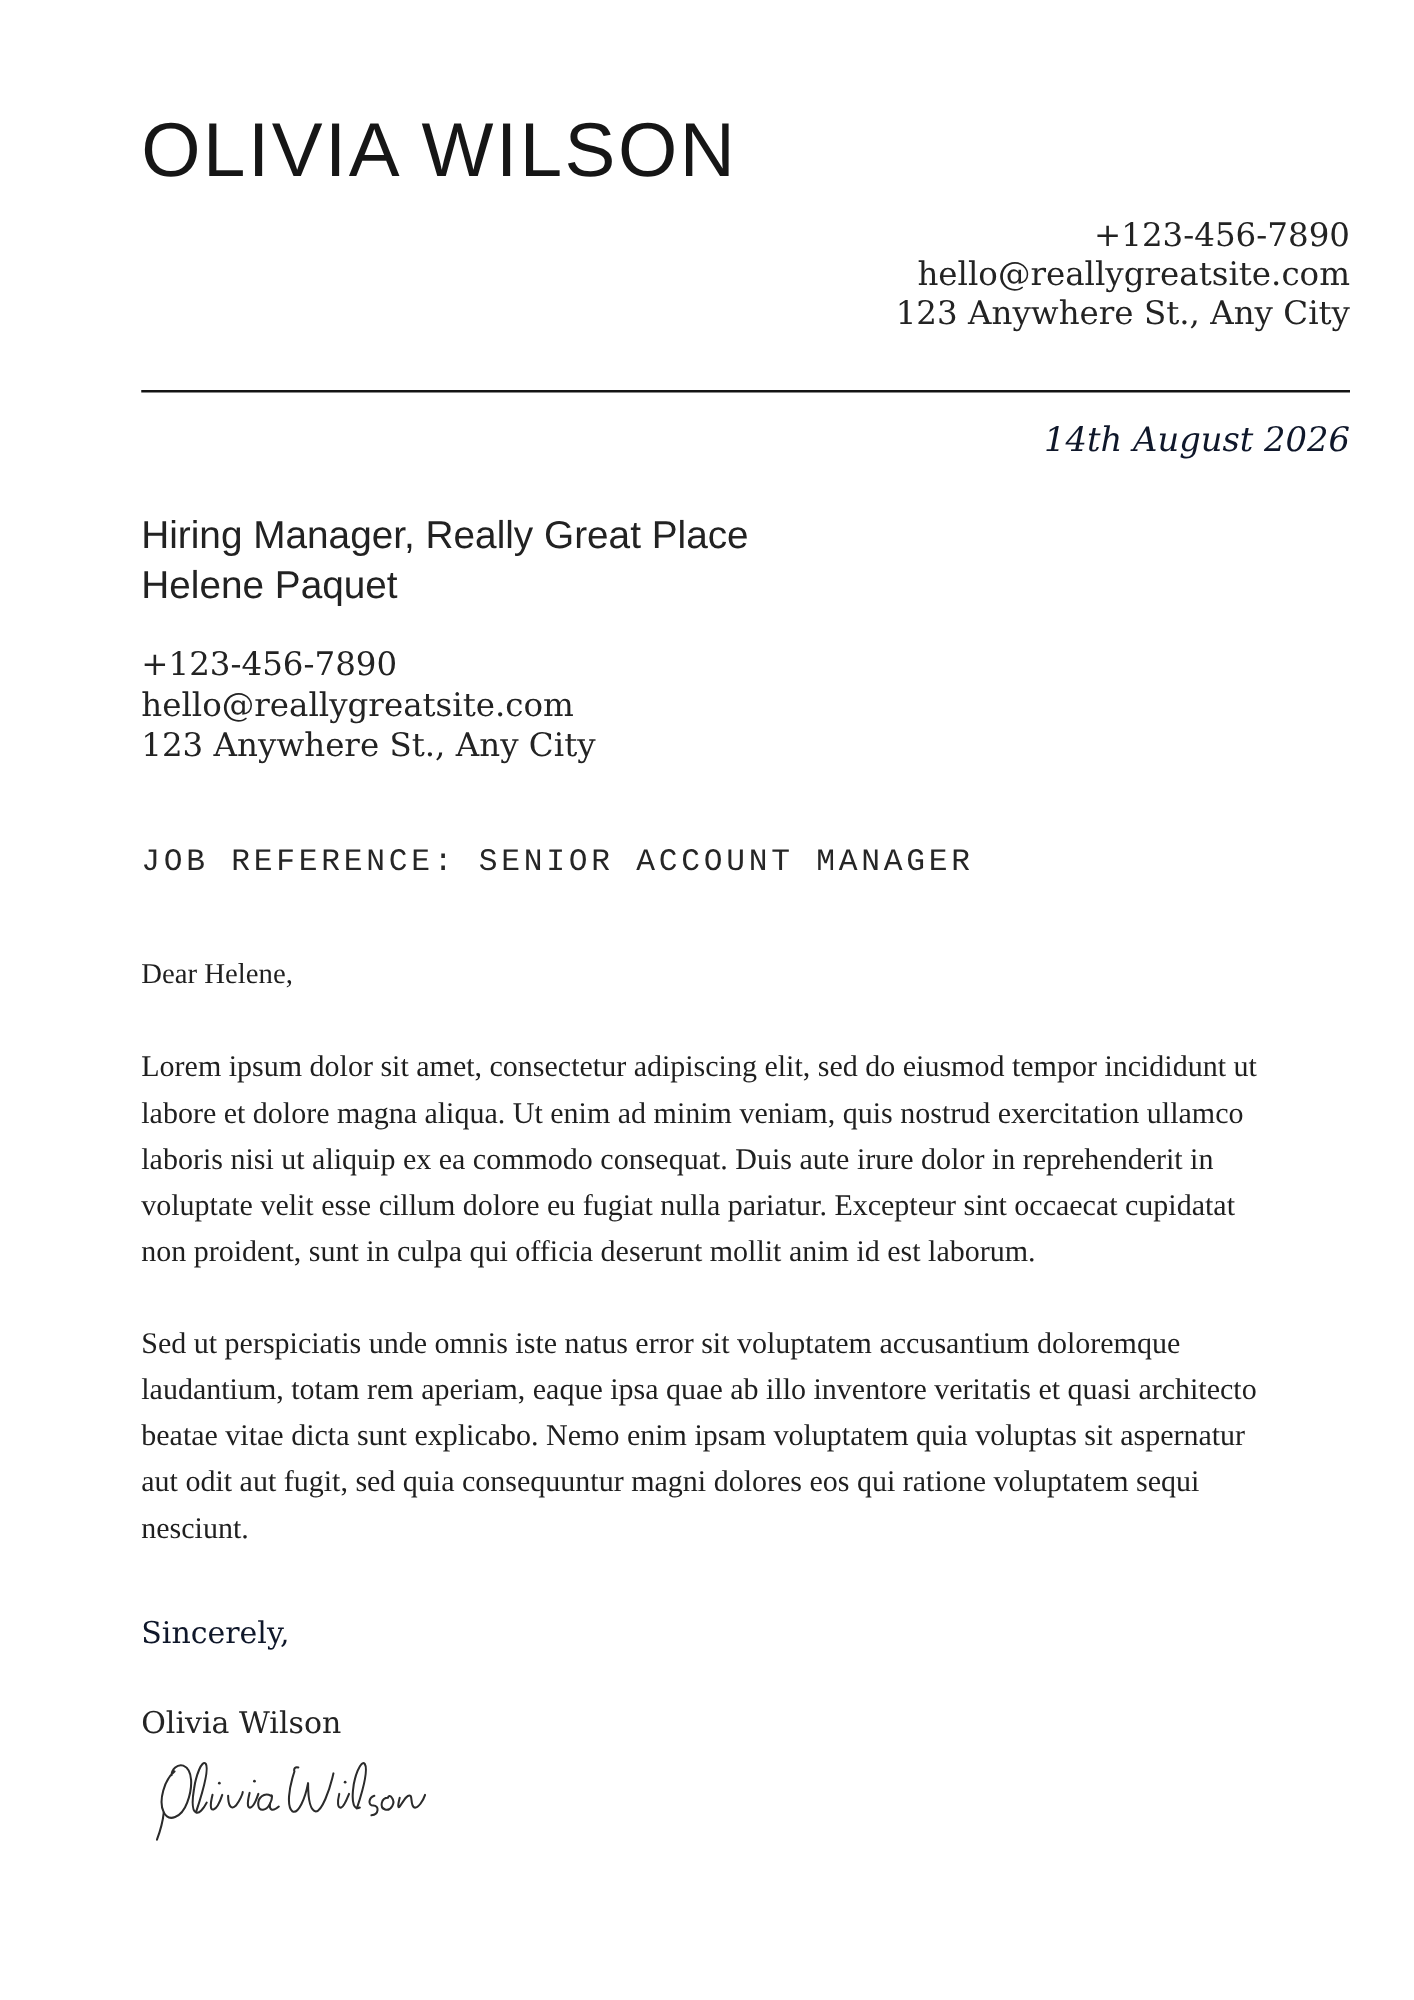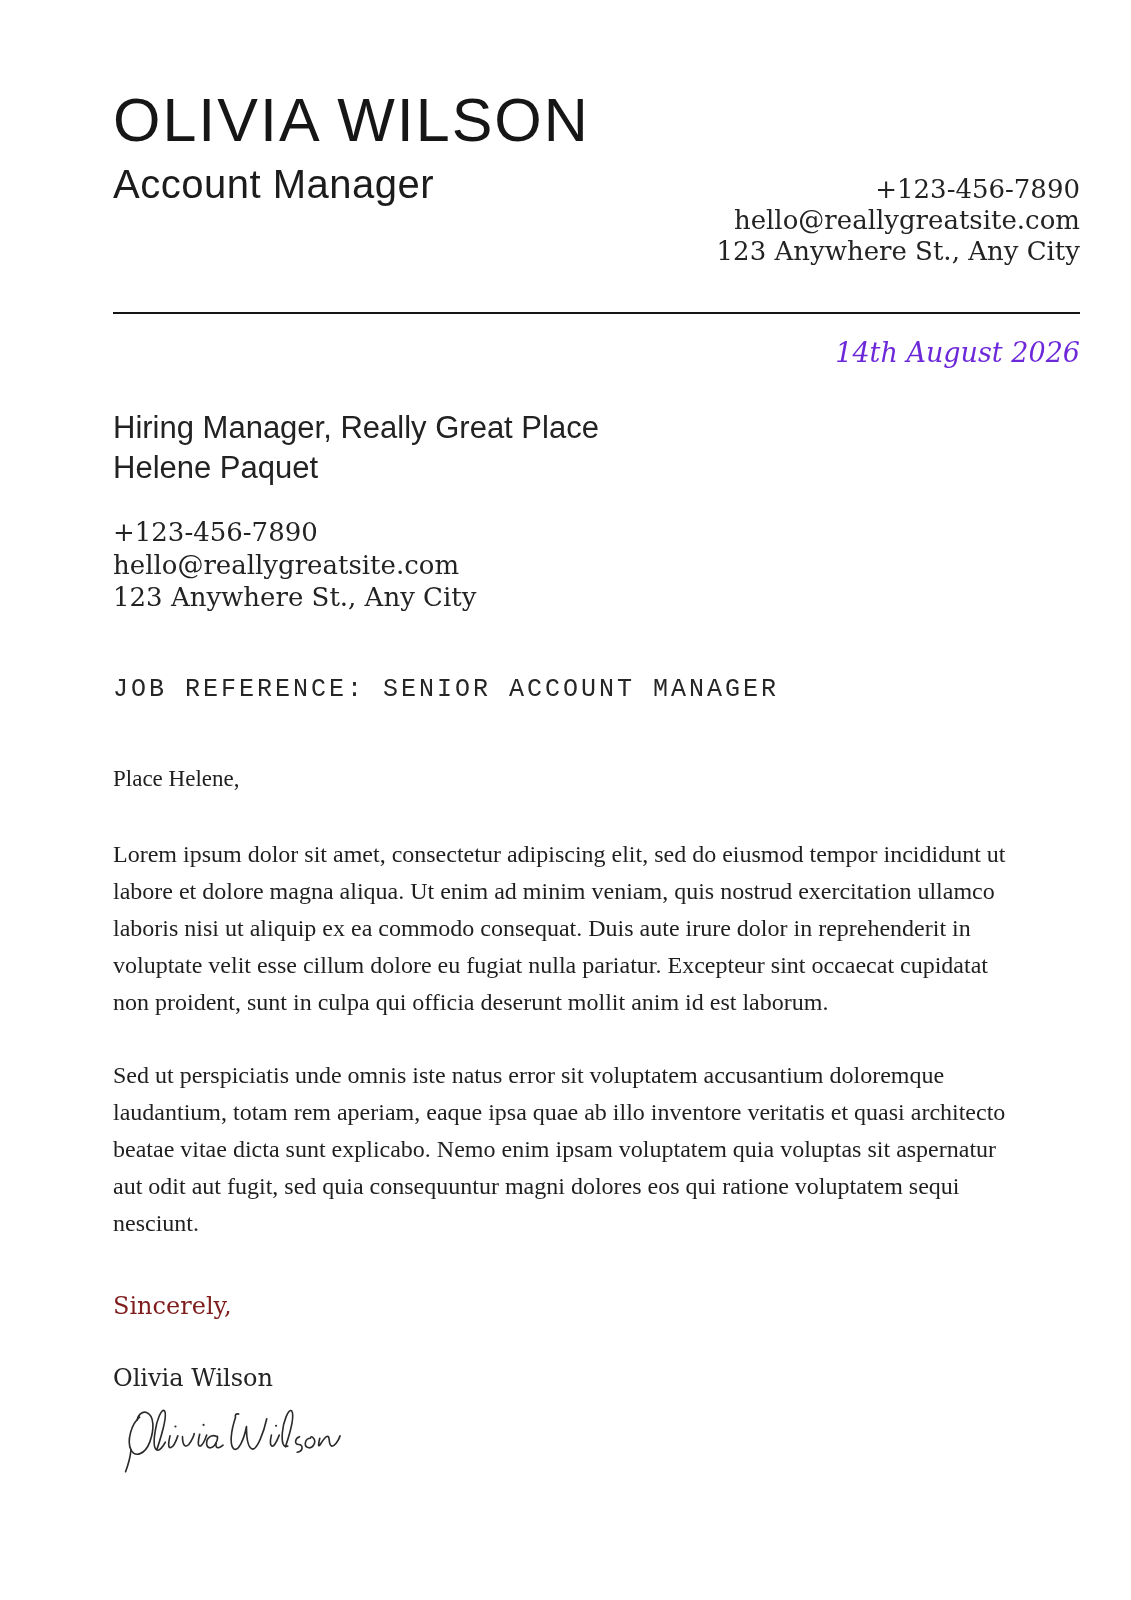--- a/index.html
+++ b/index.html
@@ -61,21 +61,21 @@
     margin-top: 44px;
     border: none;
     border-top: 2px solid #141414;
     width: 100%;
   }
   .date-line {
     margin-top: 23px;
     text-align: right;
     font-size: 27px;
     font-style: italic;
-    color: #6d28d9;
+    color: #0f172a;
   }
 
   
   .recipient-block {
     margin-top: 40px;
     font-size: 31px;
     font-weight: 400;
     line-height: 1.32;
     color: #222222;
   }
@@ -110,21 +110,21 @@
     line-height: 37px;
     color: #1f1f1f;
     max-width: 905px;
   }
   .body-paragraph + .body-paragraph { margin-top: 36px; }
 
   
   .signoff {
     margin-top: 50px;
     font-size: 24px;
-    color: #7f1d1d;
+    color: #0f172a;
   }
   .closing-name {
     margin-top: 44px;
     font-size: 24px;
     color: #232323;
   }
   .signature-wrap {
     margin-top: 8px;
     margin-left: -6px;
     width: 268px;
@@ -141,21 +141,20 @@
   .signature-wrap circle { fill: #2b2b2b; stroke-width: 0; }
 </style>
 </head>
 <body>
 
 <div class="page">
 
   <div class="header-row">
     <div>
       <h1 class="sans sender-name">OLIVIA WILSON</h1>
-      <h2 class="sans sender-title">Account Manager</h2>
     </div>
     <div class="serif sender-contact">
       <span class="line">+123-456-7890</span>
       <span class="line italic">hello@reallygreatsite.com</span>
       <span class="line italic">123 Anywhere St., Any City</span>
     </div>
   </div>
 
   <hr class="divider">
 
@@ -167,21 +166,21 @@
   </div>
 
   <div class="serif recipient-contact">
     <span class="line">+123-456-7890</span>
     <span class="line italic">hello@reallygreatsite.com</span>
     <span class="line italic">123 Anywhere St., Any City</span>
   </div>
 
   <div class="sans subject-line">JOB REFERENCE: SENIOR ACCOUNT MANAGER</div>
 
-  <div class="serif-body salutation">Place Helene,</div>
+  <div class="serif-body salutation">Dear Helene,</div>
 
   <p class="serif-body body-paragraph">Lorem ipsum dolor sit amet, consectetur adipiscing elit, sed do eiusmod tempor incididunt ut labore et dolore magna aliqua. Ut enim ad minim veniam, quis nostrud exercitation ullamco laboris nisi ut aliquip ex ea commodo consequat. Duis aute irure dolor in reprehenderit in voluptate velit esse cillum dolore eu fugiat nulla pariatur. Excepteur sint occaecat cupidatat non proident, sunt in culpa qui officia deserunt mollit anim id est laborum.</p>
   <p class="serif-body body-paragraph">Sed ut perspiciatis unde omnis iste natus error sit voluptatem accusantium doloremque laudantium, totam rem aperiam, eaque ipsa quae ab illo inventore veritatis et quasi architecto beatae vitae dicta sunt explicabo. Nemo enim ipsam voluptatem quia voluptas sit aspernatur aut odit aut fugit, sed quia consequuntur magni dolores eos qui ratione voluptatem sequi nesciunt.</p>
 
   <div class="serif signoff">Sincerely,</div>
   <div class="serif closing-name">Olivia Wilson</div>
 
   <div class="signature-wrap" role="img" aria-label="Olivia Wilson">
     <svg viewBox="0 0 300 100" xmlns="http://www.w3.org/2000/svg">
 

